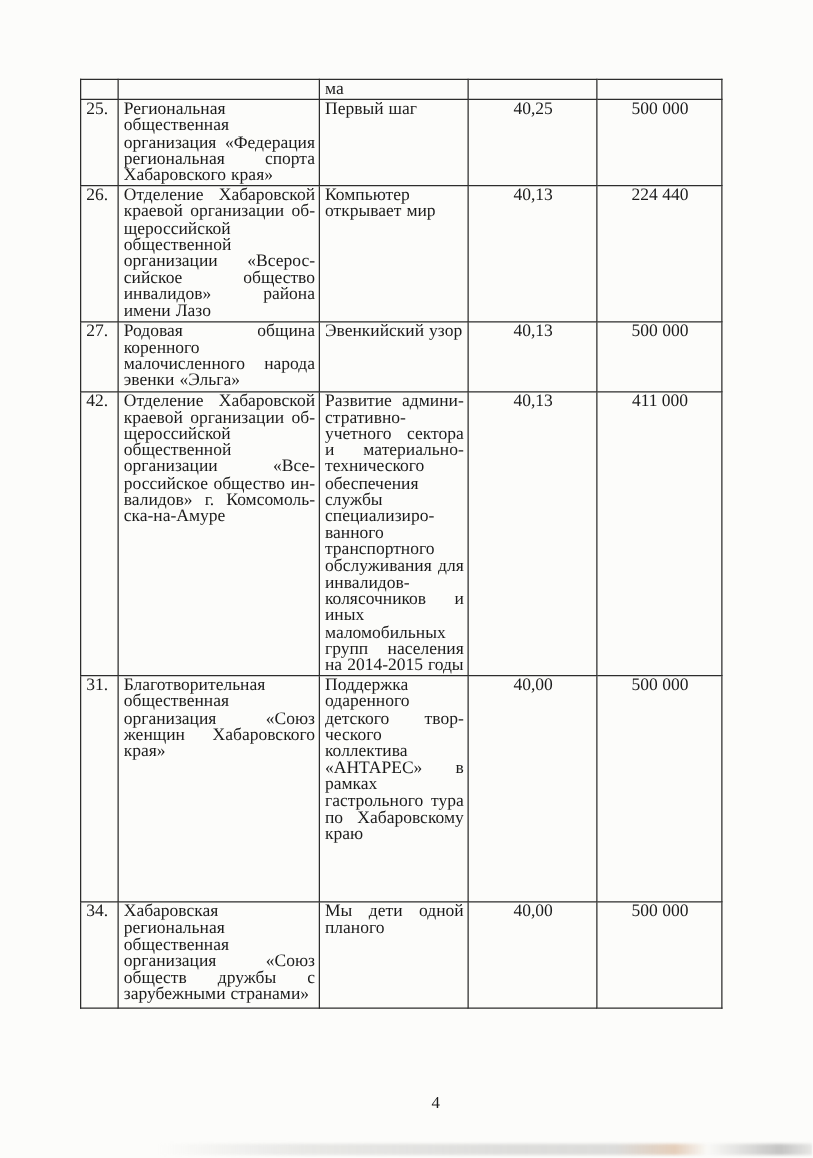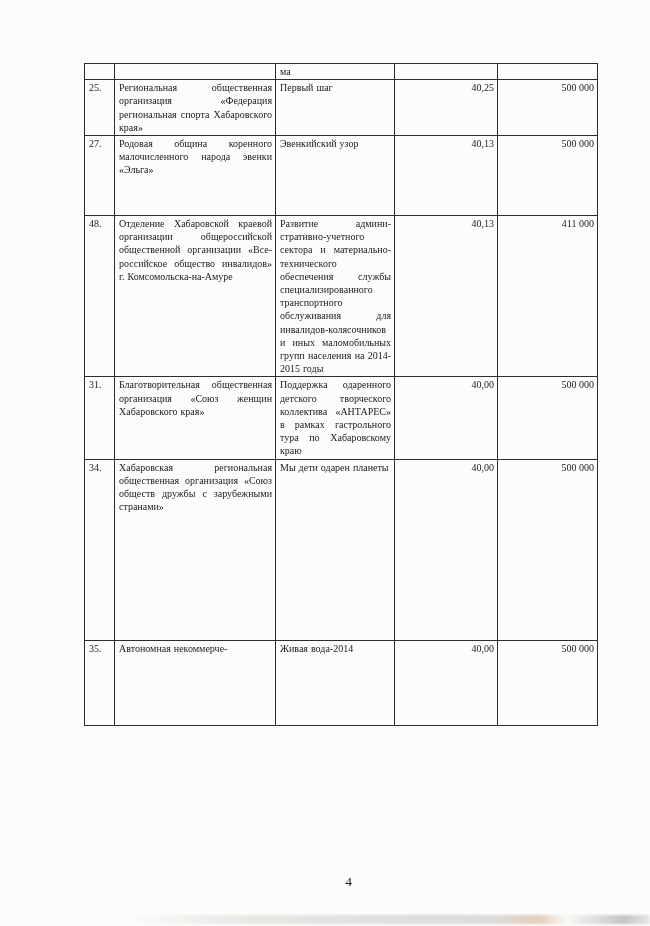--- a/index.html
+++ b/index.html
@@ -14,47 +14,47 @@
     background: #fcfcfa;
     font-family: "Liberation Serif", "DejaVu Serif", serif;
     color: #1b1b1b;
   }
   .page {
     position: absolute;
     inset: 0;
   }
   table.doc-table {
     position: absolute;
-    left: 84px;
+    left: 64px;
     top: 63px;
     width: 513px;
     border-collapse: collapse;
     table-layout: fixed;
-    font-size: 10px;
+    font-size: 14px;
     line-height: 13.2px;
   }
   .doc-table td {
     border: 1px solid #2d2d2d;
     vertical-align: top;
     padding: 1px 3px 1px 4px;
     overflow: hidden;
   }
   .col-num    { width: 30px; }
   .col-org    { width: 161px; }
   .col-proj   { width: 119px; }
   .col-score  { width: 103px; }
   .col-amount { width: 100px; }
   .c-num  { text-align: left; padding-left: 3px; }
   .c-org, .c-proj {
     text-align: justify;
     hyphens: manual;
     -webkit-hyphens: manual;
     word-spacing: 0.5px;
   }
-  .c-score, .c-amount { text-align: right; padding-top: 2px; }
+  .c-score, .c-amount { text-align: center; padding-top: 2px; }
   
   .doc-table tr:nth-child(1)  { height: 14px; }
   .doc-table tr:nth-child(2)  { height: 54px; }
   .doc-table tr:nth-child(3)  { height: 80px; }
   .doc-table tr:nth-child(4)  { height: 40px; font-family: Liberation Serif, serif; }
   .doc-table tr:nth-child(5)  { height: 68px; }
   .doc-table tr:nth-child(6)  { height: 181px; }
   .doc-table tr:nth-child(7)  { height: 85px; }
   .doc-table tr:nth-child(8)  { height: 92px; padding-left: 20px; }
   .doc-table tr:nth-child(9)  { height: 54px; }
@@ -112,51 +112,51 @@
         <td class="c-amount"></td>
       </tr>
       <tr>
         <td class="c-num">25.</td>
         <td class="c-org">Региональная обществен­ная организация «Федера­ция региональная спорта Хабаровского края»</td>
         <td class="c-proj">Первый шаг</td>
         <td class="c-score">40,25</td>
         <td class="c-amount">500 000</td>
       </tr>
       <tr>
+        <td class="c-num">26.</td>
+        <td class="c-org">Отделение Хабаровской краевой организации об­щероссийской обществен­ной организации «Всерос­сийское общество инвали­дов» района имени Лазо</td>
+        <td class="c-proj">Компьютер откры­вает мир</td>
+        <td class="c-score">40,13</td>
+        <td class="c-amount">224 440</td>
+      </tr>
+      <tr>
         <td class="c-num">27.</td>
         <td class="c-org">Родовая община коренно­го малочисленного народа эвенки «Эльга»</td>
         <td class="c-proj">Эвенкийский узор</td>
         <td class="c-score">40,13</td>
         <td class="c-amount">500 000</td>
       </tr>
       <tr>
-        <td class="c-num">48.</td>
+        <td class="c-num">42.</td>
         <td class="c-org">Отделение Хабаровской краевой организации об­щероссийской обществен­ной организации «Все­российское общество ин­валидов» г. Комсомоль­ска-на-Амуре</td>
         <td class="c-proj">Развитие админи­стративно-учетного сектора и матери­ально-технического обеспечения служ­бы специализиро­ванного транспорт­ного обслуживания для инвалидов-колясочников и иных маломобиль­ных групп населе­ния на 2014-2015 годы</td>
         <td class="c-score">40,13</td>
         <td class="c-amount">411 000</td>
       </tr>
       <tr>
         <td class="c-num">31.</td>
         <td class="c-org">Благотворительная обще­ственная организация «Союз женщин Хабаров­ского края»</td>
         <td class="c-proj">Поддержка одарен­ного детского твор­ческого коллектива «АНТАРЕС» в рамках гастрольно­го тура по Хабаров­скому краю</td>
         <td class="c-score">40,00</td>
         <td class="c-amount">500 000</td>
       </tr>
       <tr>
         <td class="c-num">34.</td>
         <td class="c-org">Хабаровская региональная общественная организация «Союз обществ дружбы с зарубежными странами»</td>
-        <td class="c-proj">Мы дети одарен пла­неты</td>
-        <td class="c-score">40,00</td>
-        <td class="c-amount">500 000</td>
-      </tr>
-      <tr>
-        <td class="c-num">35.</td>
-        <td class="c-org">Автономная некоммерче-</td>
-        <td class="c-proj">Живая вода-2014</td>
+        <td class="c-proj">Мы дети одной пла­ного</td>
         <td class="c-score">40,00</td>
         <td class="c-amount">500 000</td>
       </tr>
     </tbody>
   </table>
 
   <div class="page-number">4</div>
 
   <div class="scan-artifact"></div>
 

